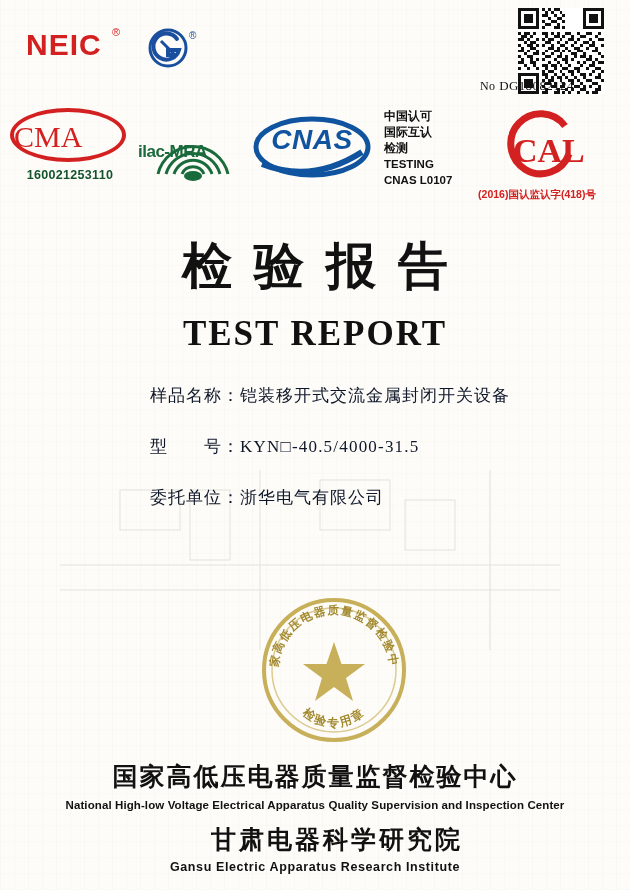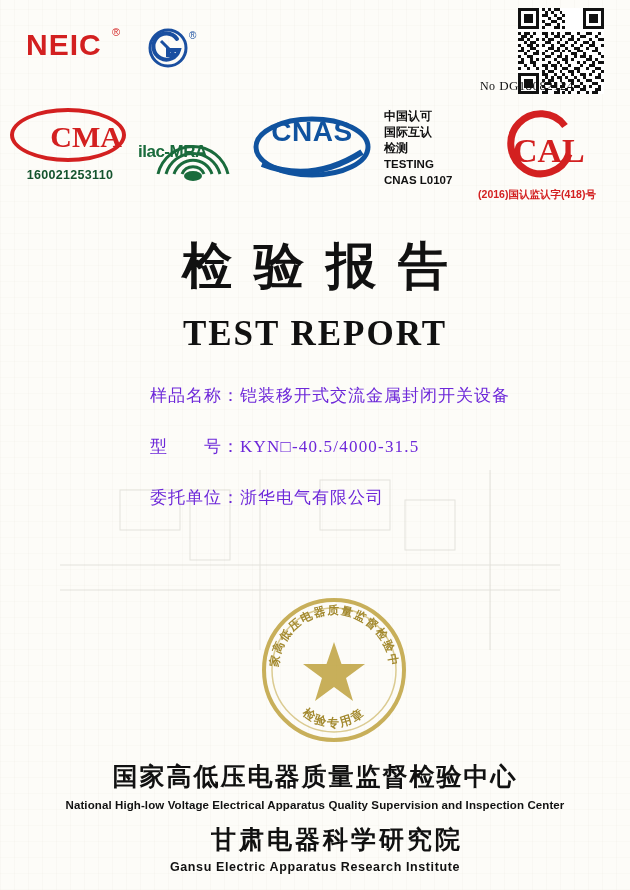--- a/index.html
+++ b/index.html
@@ -114,23 +114,23 @@
     border: 4px solid #d32020;
     border-radius: 50%;
     position: relative;
     box-sizing: border-box;
   }
   .cma-text {
     position: absolute;
     left: 0;
     top: 8px;
     width: 108px;
-    text-align: right;
-    font-family: "Liberation Serif", serif;
-    font-weight: bold;
+    text-align: left;
+    font-family: "Liberation Serif", serif;
+    font-weight: normal;
     font-size: 30px;
     color: #d32020;
     letter-spacing: 0px;
   }
   .cma-no {
     margin-top: 6px;
     font-size: 12.5px;
     font-weight: bold;
     color: #14532d;
     letter-spacing: 0.3px;
@@ -160,28 +160,29 @@
   .cnas {
     position: absolute;
     left: 252px;
     top: 112px;
     width: 120px;
     height: 70px;
   }
   .cnas-text {
     position: absolute;
     left: 0;
-    top: 4px;
+    top: 12px;
     width: 120px;
     text-align: center;
     font-family: "Liberation Sans", sans-serif;
     font-weight: bold;
     font-size: 28px;
     color: #10539f;
     letter-spacing: 0.5px;
+    font-style: italic;
   }
 
   
   .cnas-info {
     position: absolute;
     left: 384px;
     top: 108px;
     font-size: 11.5px;
     line-height: 16px;
     color: #111;
@@ -232,21 +233,21 @@
     color: #111;
   }
 
   
   .fields {
     position: relative;
     z-index: 3;
     margin-top: 30px;
     padding-left: 150px;
     font-family: "Liberation Serif", serif;
-    color: #6d28d9;
+    color: #0f172a;
   }
   .field-row {
     display: flex;
     align-items: baseline;
     margin-bottom: 28px;
     font-size: 17px;
   }
   .field-label {
     white-space: pre;
     letter-spacing: 1px;

